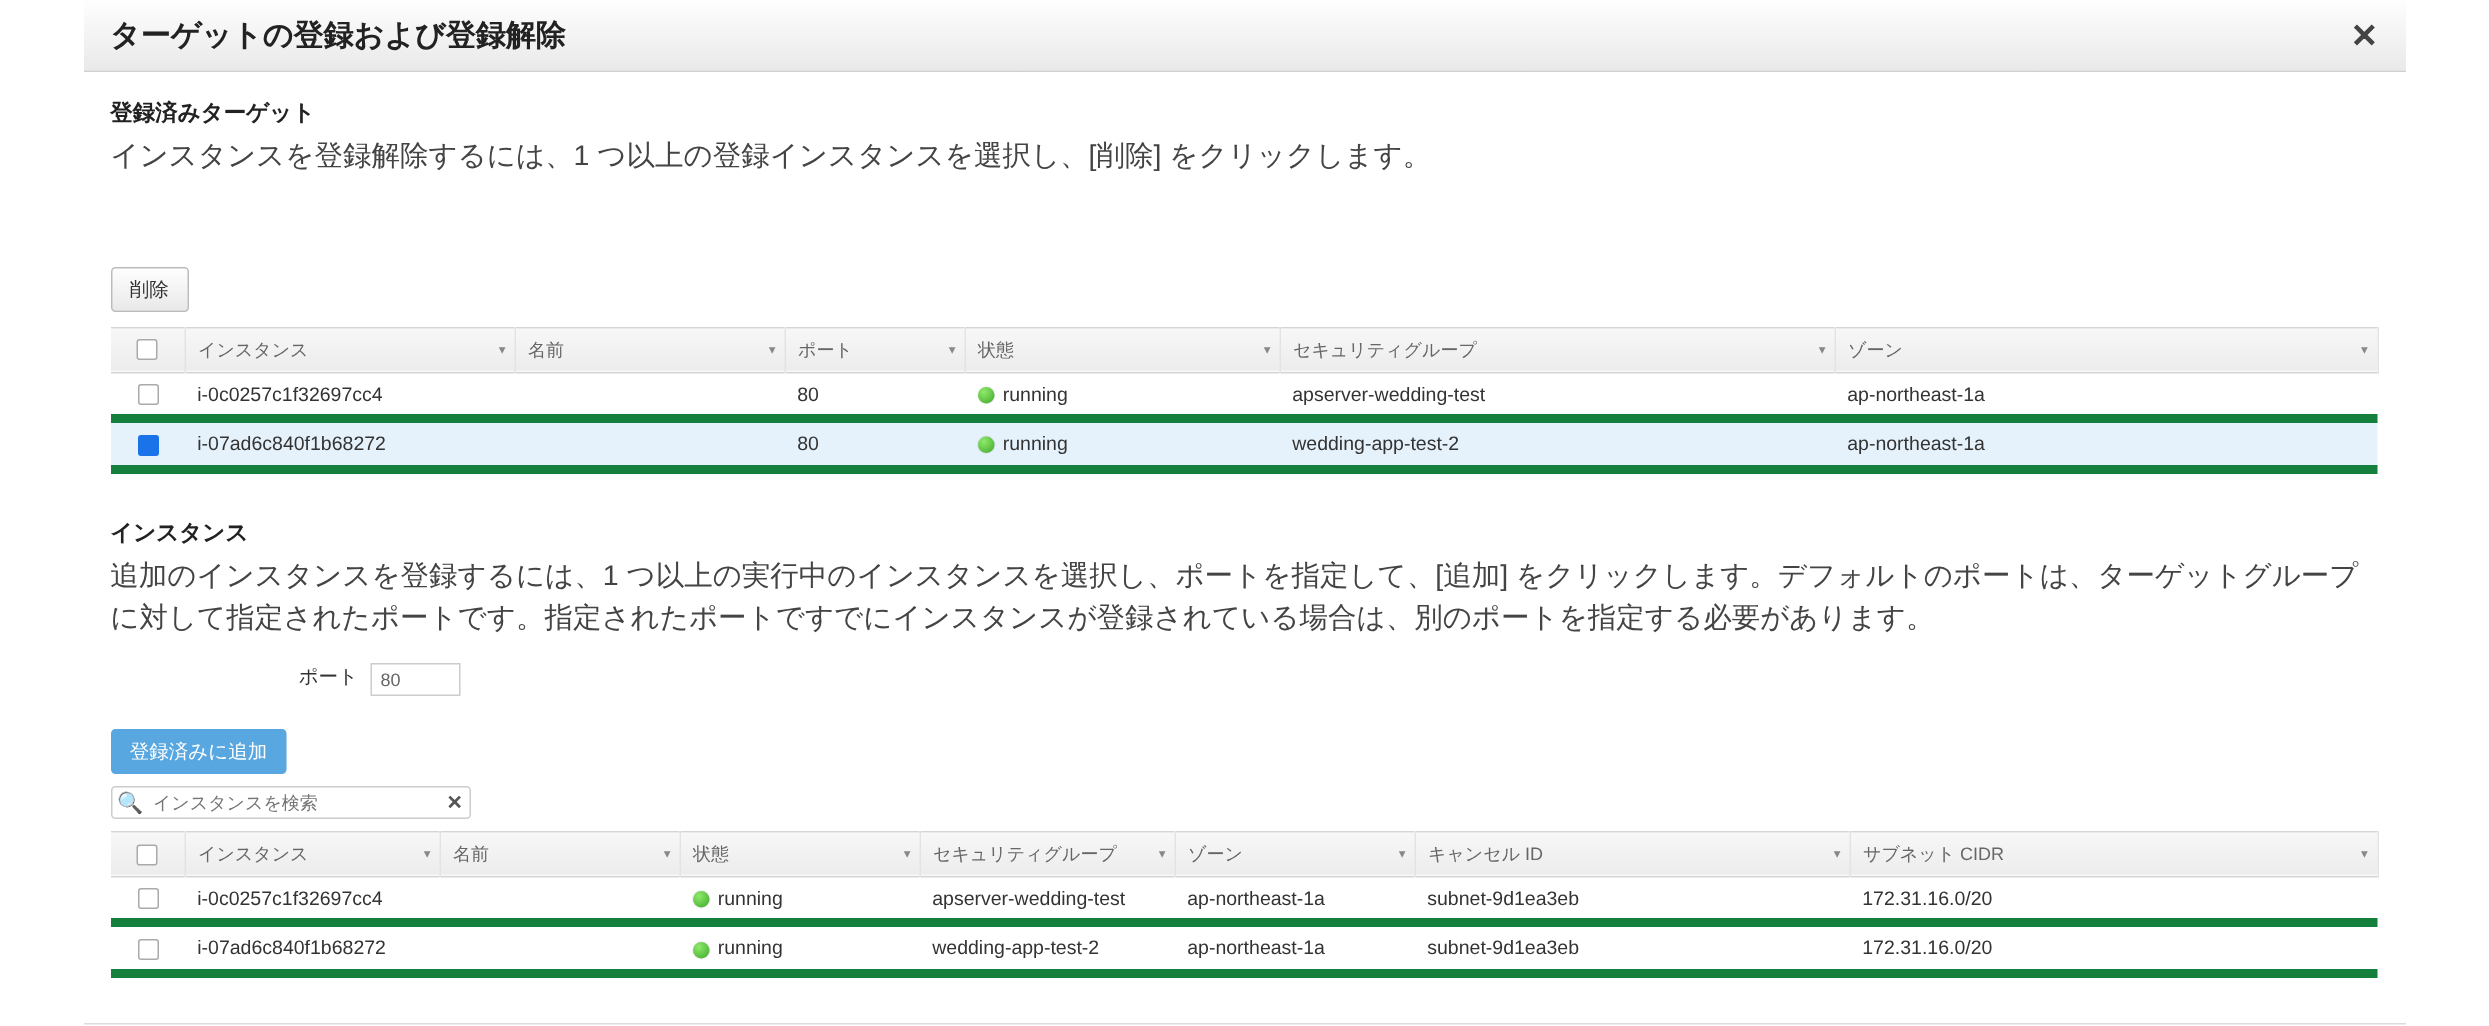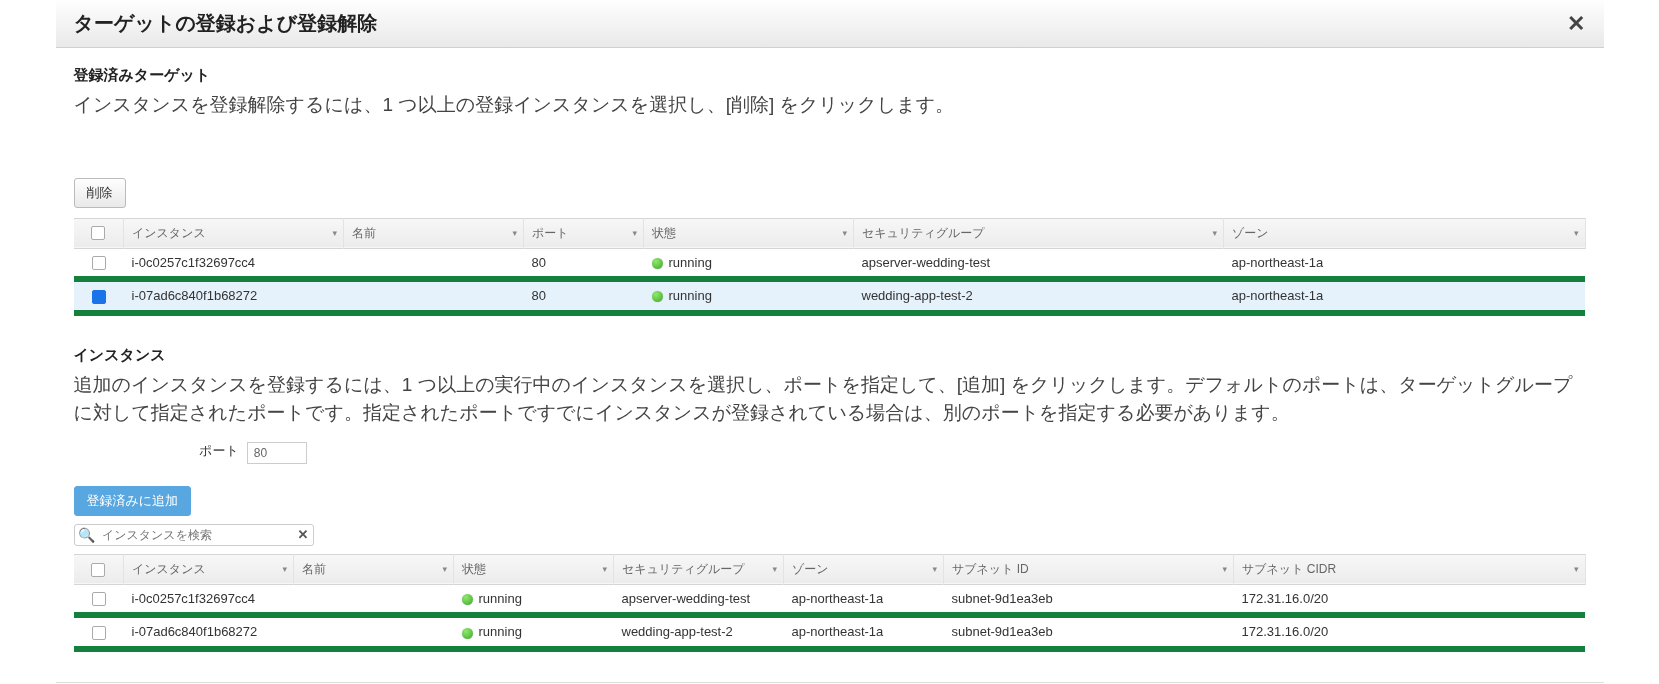--- a/index.html
+++ b/index.html
@@ -263,21 +263,21 @@
 
       <table class="table">
         <thead>
           <tr class="thead-row">
             <th class="th check-col"><span class="cb"></span></th>
             <th class="th" style="width:170px"><span>インスタンス</span><span class="caret">▾</span></th>
             <th class="th" style="width:160px"><span>名前</span><span class="caret">▾</span></th>
             <th class="th" style="width:160px"><span>状態</span><span class="caret">▾</span></th>
             <th class="th" style="width:170px"><span>セキュリティグループ</span><span class="caret">▾</span></th>
             <th class="th" style="width:160px"><span>ゾーン</span><span class="caret">▾</span></th>
-            <th class="th" style="width:290px"><span>サブネット ID</span><span class="caret">▾</span></th>
+            <th class="th" style="width:290px"><span>キャンセル ID</span><span class="caret">▾</span></th>
             <th class="th"><span>サブネット CIDR</span><span class="caret">▾</span></th>
           </tr>
         </thead>
         <tbody id="avail-body">
             <tr>
               <td class="td check-col"><span class="cb"></span></td>
               <td class="td">i-0c0257c1f32697cc4</td>
               <td class="td"></td>
               <td class="td"><span class="status-dot"></span>running</td>
               <td class="td">apserver-wedding-test</td>

